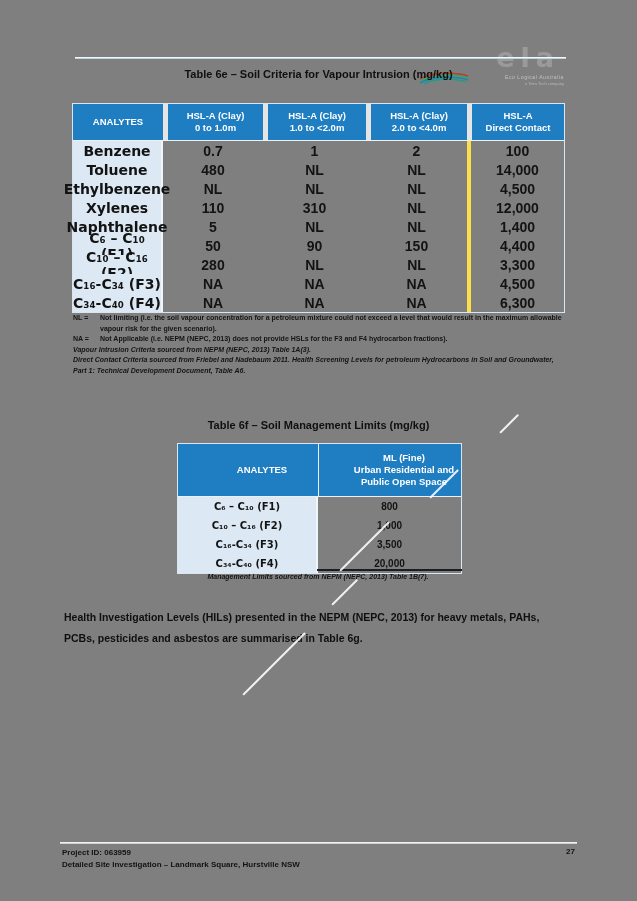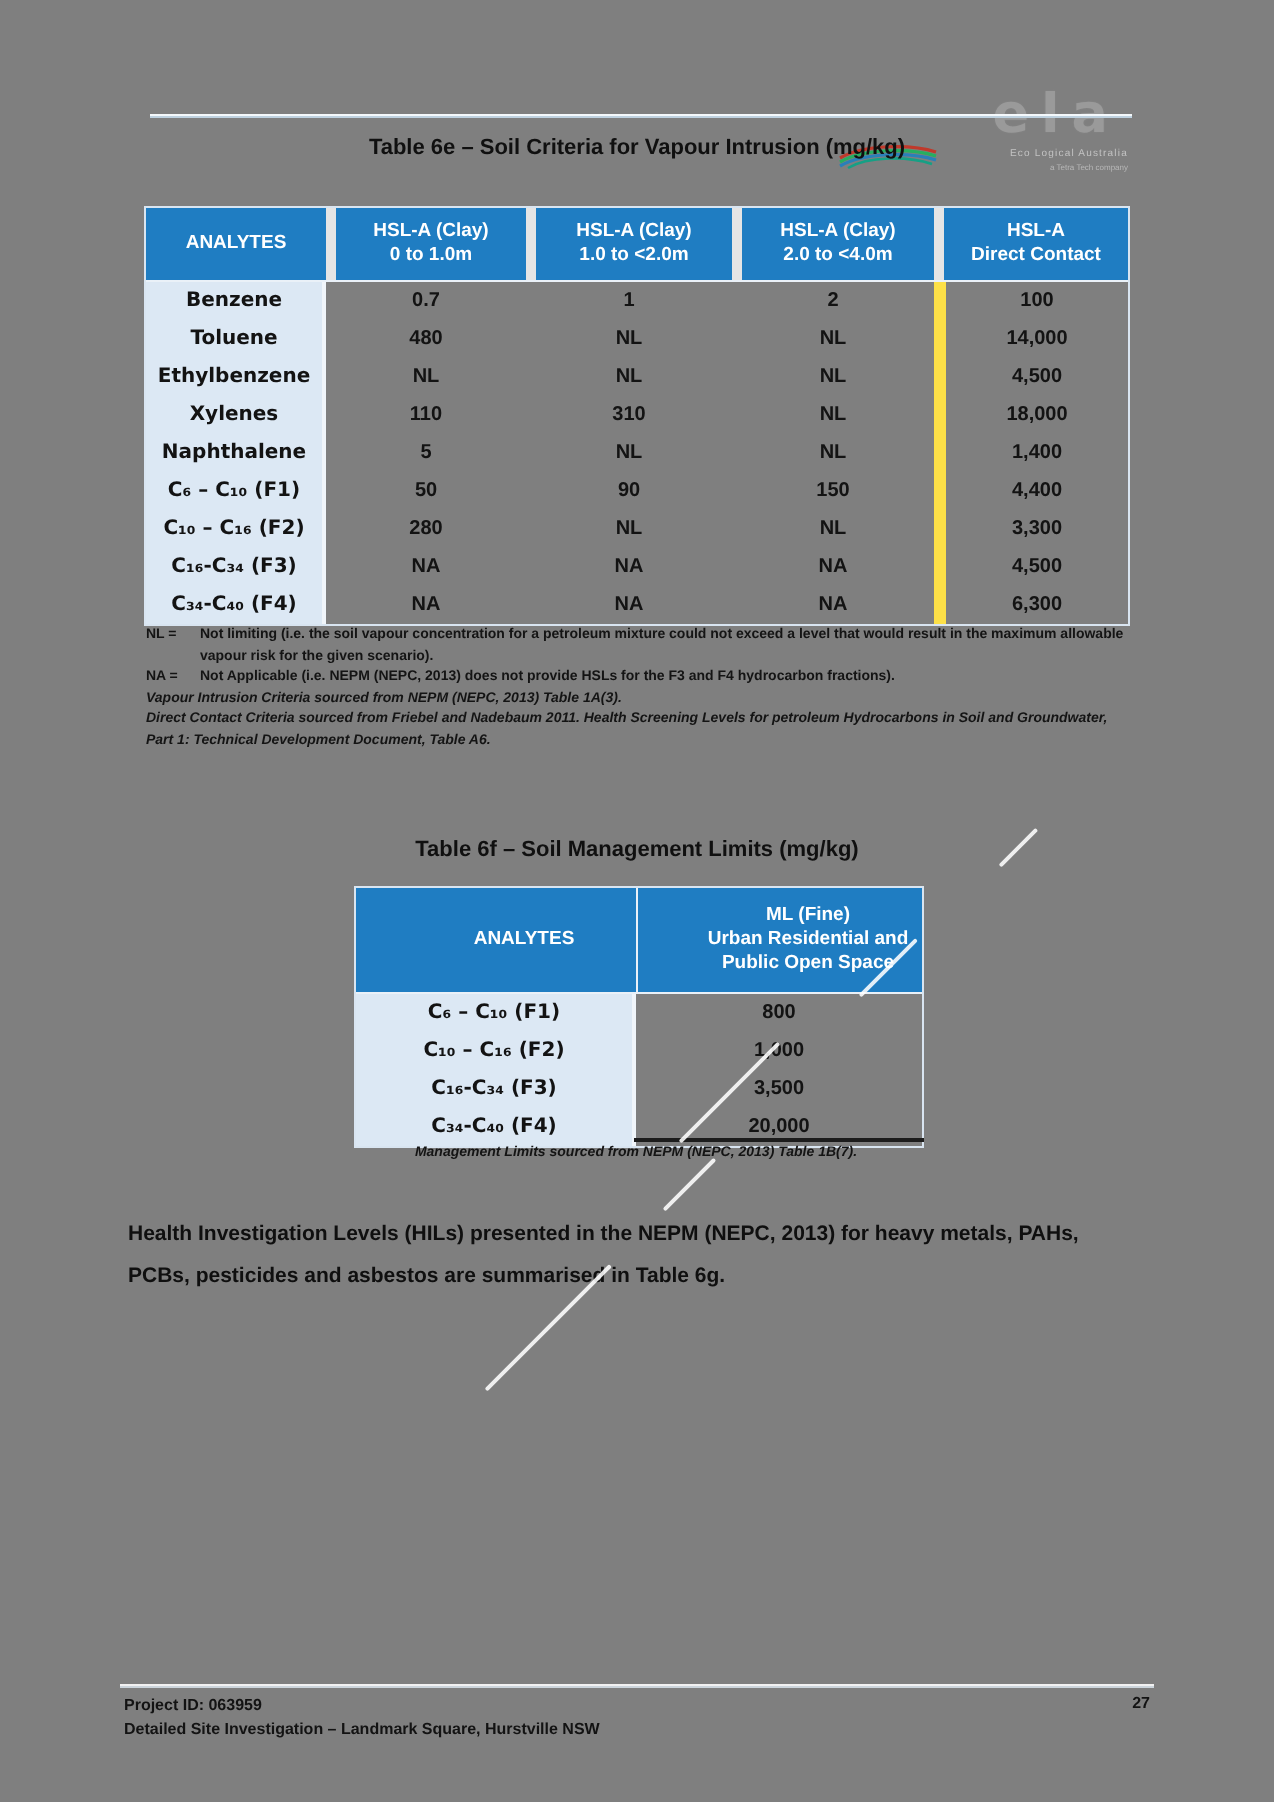--- a/index.html
+++ b/index.html
@@ -28,31 +28,31 @@
   .title2 { top:419px; }
 
   
   .table1 { position:absolute; left:72px; top:103px; width:493px;
             border:1px solid #d9e5f1; }
   .t1-header { display:flex; height:36px; background:#1f7dc2; color:#ffffff;
                font-weight:bold; font-size:9.5px; text-align:center; }
   .t1-header .hcell { display:flex; flex-direction:column; justify-content:center;
                       line-height:12px; }
   .t1-header .hcell + .hcell { border-left:5px solid #e5e5e5; }
-  .row1 { display:flex; height:19px; font-size:10px; font-weight:bold; color:#131313;
+  .row1 { display:flex; height:19px; font-size:14px; font-weight:bold; color:#131313;
           text-align:center; }
   .cellv { display:flex; align-items:center; justify-content:center; height:100%; }
   .colA { width:90px; }
   .col1 { width:100px; }
   .col2 { width:103px; }
   .col3 { width:101px; }
   .col4 { flex:1; }
   .row1 .colA { background:#dce8f4; border-right:2px solid #f0f5fa; }
   .t1-header .colA { border-right:none; background:#1f7dc2; }
-  .row1 .col4 { border-left:6px solid #fde047; }
+  .row1 .col4 { border-left:4px solid #fde047; }
   .t1-body { border-top:1px solid #eaf1f8; }
 
   
   .notes { position:absolute; left:73px; top:313px; width:492px; font-size:7px;
            line-height:1.5; color:#141414; font-weight:bold; }
   .note-def { display:flex; }
   .note-term { width:27px; flex:none; }
   .note-text { flex:1; }
   .note-src { font-style:italic; }
 
@@ -162,21 +162,21 @@
         <div class="cellv col1">NL</div>
         <div class="cellv col2">NL</div>
         <div class="cellv col3">NL</div>
         <div class="cellv col4">4,500</div>
       </div>
       <div class="row1">
         <div class="cellv colA analyte-name">Xylenes</div>
         <div class="cellv col1">110</div>
         <div class="cellv col2">310</div>
         <div class="cellv col3">NL</div>
-        <div class="cellv col4">18,000</div>
+        <div class="cellv col4">12,000</div>
       </div>
       <div class="row1">
         <div class="cellv colA analyte-name">Naphthalene</div>
         <div class="cellv col1">5</div>
         <div class="cellv col2">NL</div>
         <div class="cellv col3">NL</div>
         <div class="cellv col4">1,400</div>
       </div>
       <div class="row1">
         <div class="cellv colA analyte-name">C₆ – C₁₀ (F1)</div>

